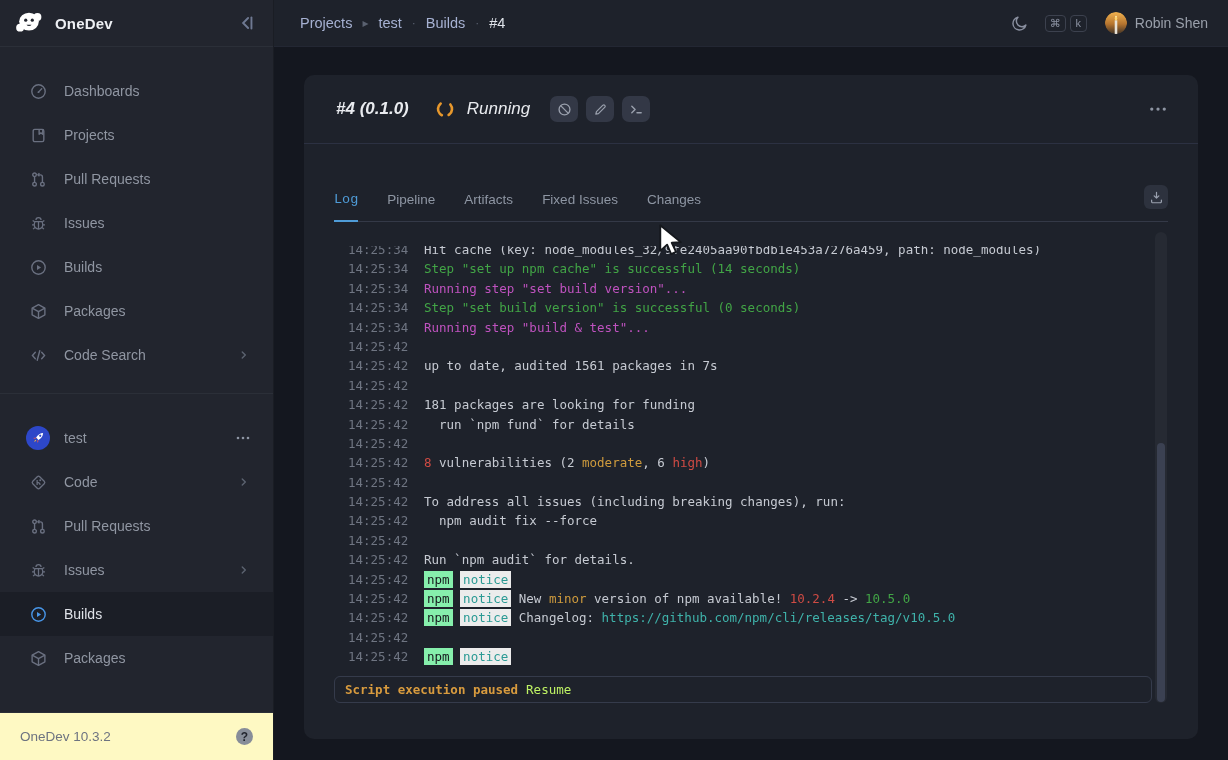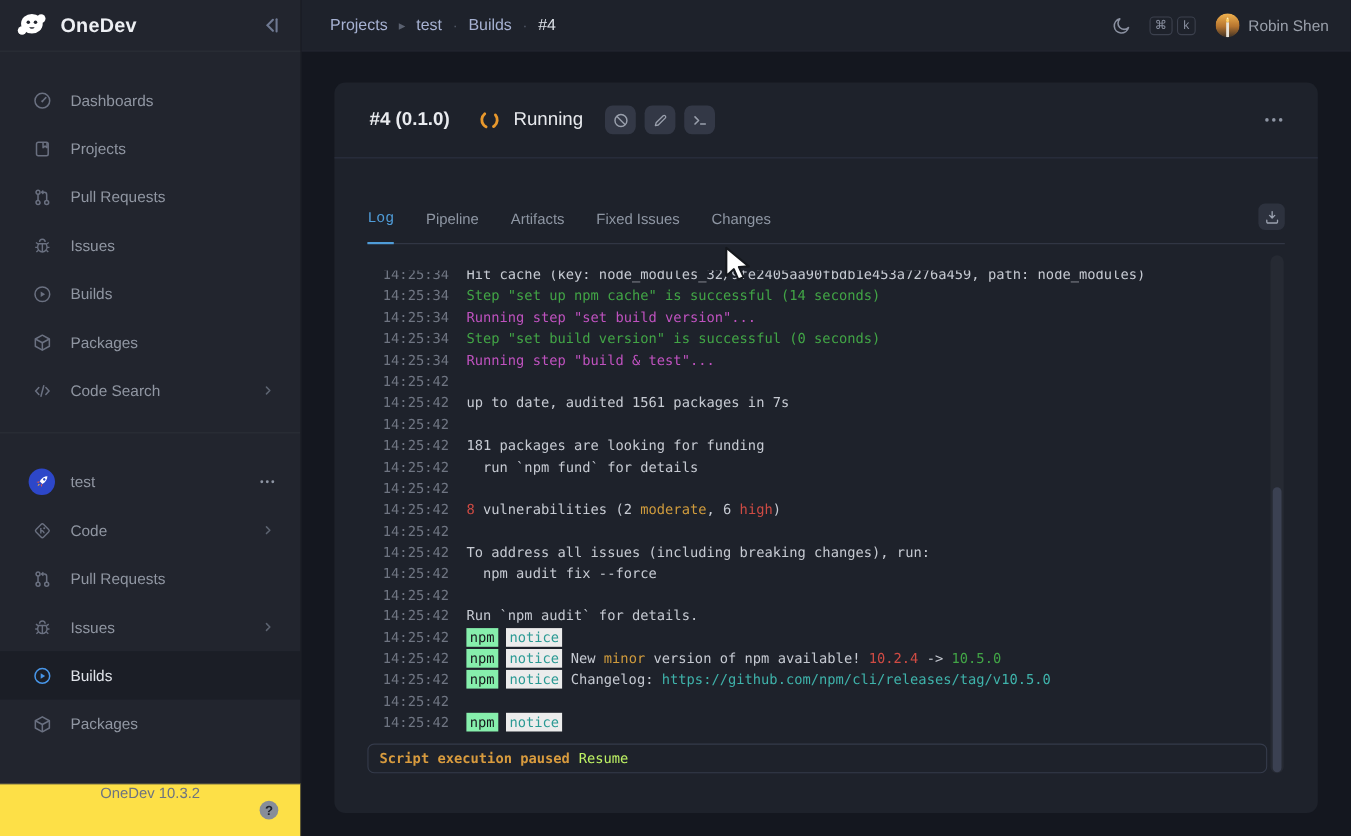--- a/index.html
+++ b/index.html
@@ -3,57 +3,57 @@
 <meta charset="utf-8">
 <style>
   * { margin:0; padding:0; box-sizing:border-box; }
   html,body { width:1228px; height:760px; overflow:hidden; }
   body { background:#14171f; font-family:"Liberation Sans",sans-serif; position:relative; }
 
   
   .sidebar { position:absolute; left:0; top:0; width:274px; height:760px; background:#22252e; border-right:1px solid #1a1d24; z-index:2; }
   .sb-header { height:47px; display:flex; align-items:center; padding:0 16px 0 14px; border-bottom:1px solid #2b2f38; }
   .logo-icon { width:30px; height:30px; display:flex; align-items:center; }
-  .logo-text { color:#edeff3; font-weight:bold; font-size:18px; margin-left:11px; letter-spacing:.2px; }
+  .logo-text { color:#edeff3; font-weight:bold; font-size:15px; margin-left:11px; letter-spacing:.2px; }
   .collapse-btn { margin-left:auto; color:#6f7992; width:20px; height:20px; cursor:pointer; }
   .sb-menu { height:665px; overflow:hidden; padding-top:22px; }
   .sb-item { height:44px; display:flex; align-items:center; padding:0 22px 0 30px; color:#9096a2; font-size:14px; cursor:pointer; }
   .sb-item .icn { width:17px; height:17px; color:#6a7080; margin-right:17px; flex:none; display:flex; align-items:center; }
   .sb-item .icn svg { width:17px; height:17px; }
   .sb-item.active { background:#1b1e26; color:#e0e3e9; }
   .sb-item.active .icn { color:#4896e8; }
   .sb-item .chev { margin-left:auto; width:14px; height:14px; color:#5c6370; }
   .sb-item .chev svg { width:14px; height:14px; }
   .sb-item .dots { margin-left:auto; width:16px; height:16px; color:#8e95a3; }
   .sb-item .dots svg { width:16px; height:16px; }
   .pr-avatar { width:24px; height:24px; border-radius:50%; background:#2d47c9; margin-left:-4px; margin-right:14px; flex:none; display:flex; align-items:center; justify-content:center; }
   .pr-avatar svg { width:18px; height:18px; }
   .sb-div { height:1px; background:#2b2f38; margin:16px 0 0 0; }
   .sb-sec2 { padding-top:22px; }
-  .sb-footer { position:absolute; left:0; bottom:0; width:100%; height:48px; border-top:1px solid #2b2f38; display:flex; align-items:center; padding:0 20px; color:#6d7380; font-size:13.5px; background:#fde047;flex-direction:column; }
+  .sb-footer { position:absolute; left:0; bottom:0; width:100%; height:48px; border-top:1px solid #2b2f38; display:flex; align-items:center; padding:0 20px; color:#6d7380; font-size:13.5px; background:#fef9c3; }
   .help-circle { margin-left:auto; width:17px; height:17px; border-radius:50%; background:#878d99; color:#22252e; font-size:12px; font-weight:bold; display:flex; align-items:center; justify-content:center; cursor:pointer; }
 
   
   .topbar { position:absolute; left:274px; top:0; right:0; height:47px; background:#1e222b; border-bottom:1px solid #232733; display:flex; align-items:center; padding:0 20px 0 26px; }
   .crumbs { display:flex; align-items:center; gap:10px; font-size:14.5px; }
   .crumb { color:#a6b1d2; cursor:pointer; }
   .crumb.current { color:#dfe3ea; cursor:default; }
   .crumb-sep { color:#5a6170; font-size:12px; }
   .tb-right { margin-left:auto; display:flex; align-items:center; }
   .moon-btn { width:18px; height:18px; color:#8a90a0; cursor:pointer; margin-right:16px; }
   .moon-btn svg { width:18px; height:18px; }
   .kbd { border:1px solid #3c414e; border-radius:4px; color:#8a90a0; font-size:11px; padding:1px 4px; min-width:17px; text-align:center; line-height:13px; }
   .kbd + .kbd { margin-left:4px; }
   .user-avatar { width:22px; height:22px; border-radius:50%; overflow:hidden; margin:0 8px 0 18px; flex:none; cursor:pointer; }
   .user-name { color:#9aa0ab; font-size:14px; cursor:pointer; }
 
   
   .content { position:absolute; left:274px; top:47px; right:0; bottom:0; background:#14171f; }
   .card { position:absolute; left:30px; top:28px; width:894px; height:664px; background:#1e222b; border-radius:10px; }
-  .card-header { height:69px; border-bottom:1px solid #2c3142; display:flex; align-items:center; padding:0 30px 0 32px; }
+  .card-header { height:69px; border-bottom:1px solid #2c3142; display:flex; align-items:center; padding:0 30px 0 32px;font-style:italic; }
   .build-title { color:#e9ebef; font-size:17px; font-weight:600; }
   .spinner { width:20px; height:20px; margin-left:26px; flex:none; }
   .build-status { color:#e9ebef; font-size:17px; margin-left:12px; }
   .hdr-actions { display:flex; gap:8px; margin-left:20px; }
   .act-btn { width:28px; height:26px; background:#333846; border-radius:7px; color:#9aa0ad; display:flex; align-items:center; justify-content:center; cursor:pointer; }
   .act-btn svg { width:15px; height:15px; }
   .more-btn { margin-left:auto; color:#8e95a3; width:20px; height:20px; cursor:pointer; }
   .more-btn svg { width:20px; height:20px; }
 
   .tabs-wrap { position:absolute; left:30px; right:30px; top:69px; height:78px; border-bottom:1px solid #343947; display:flex; align-items:flex-end; gap:29px; }

